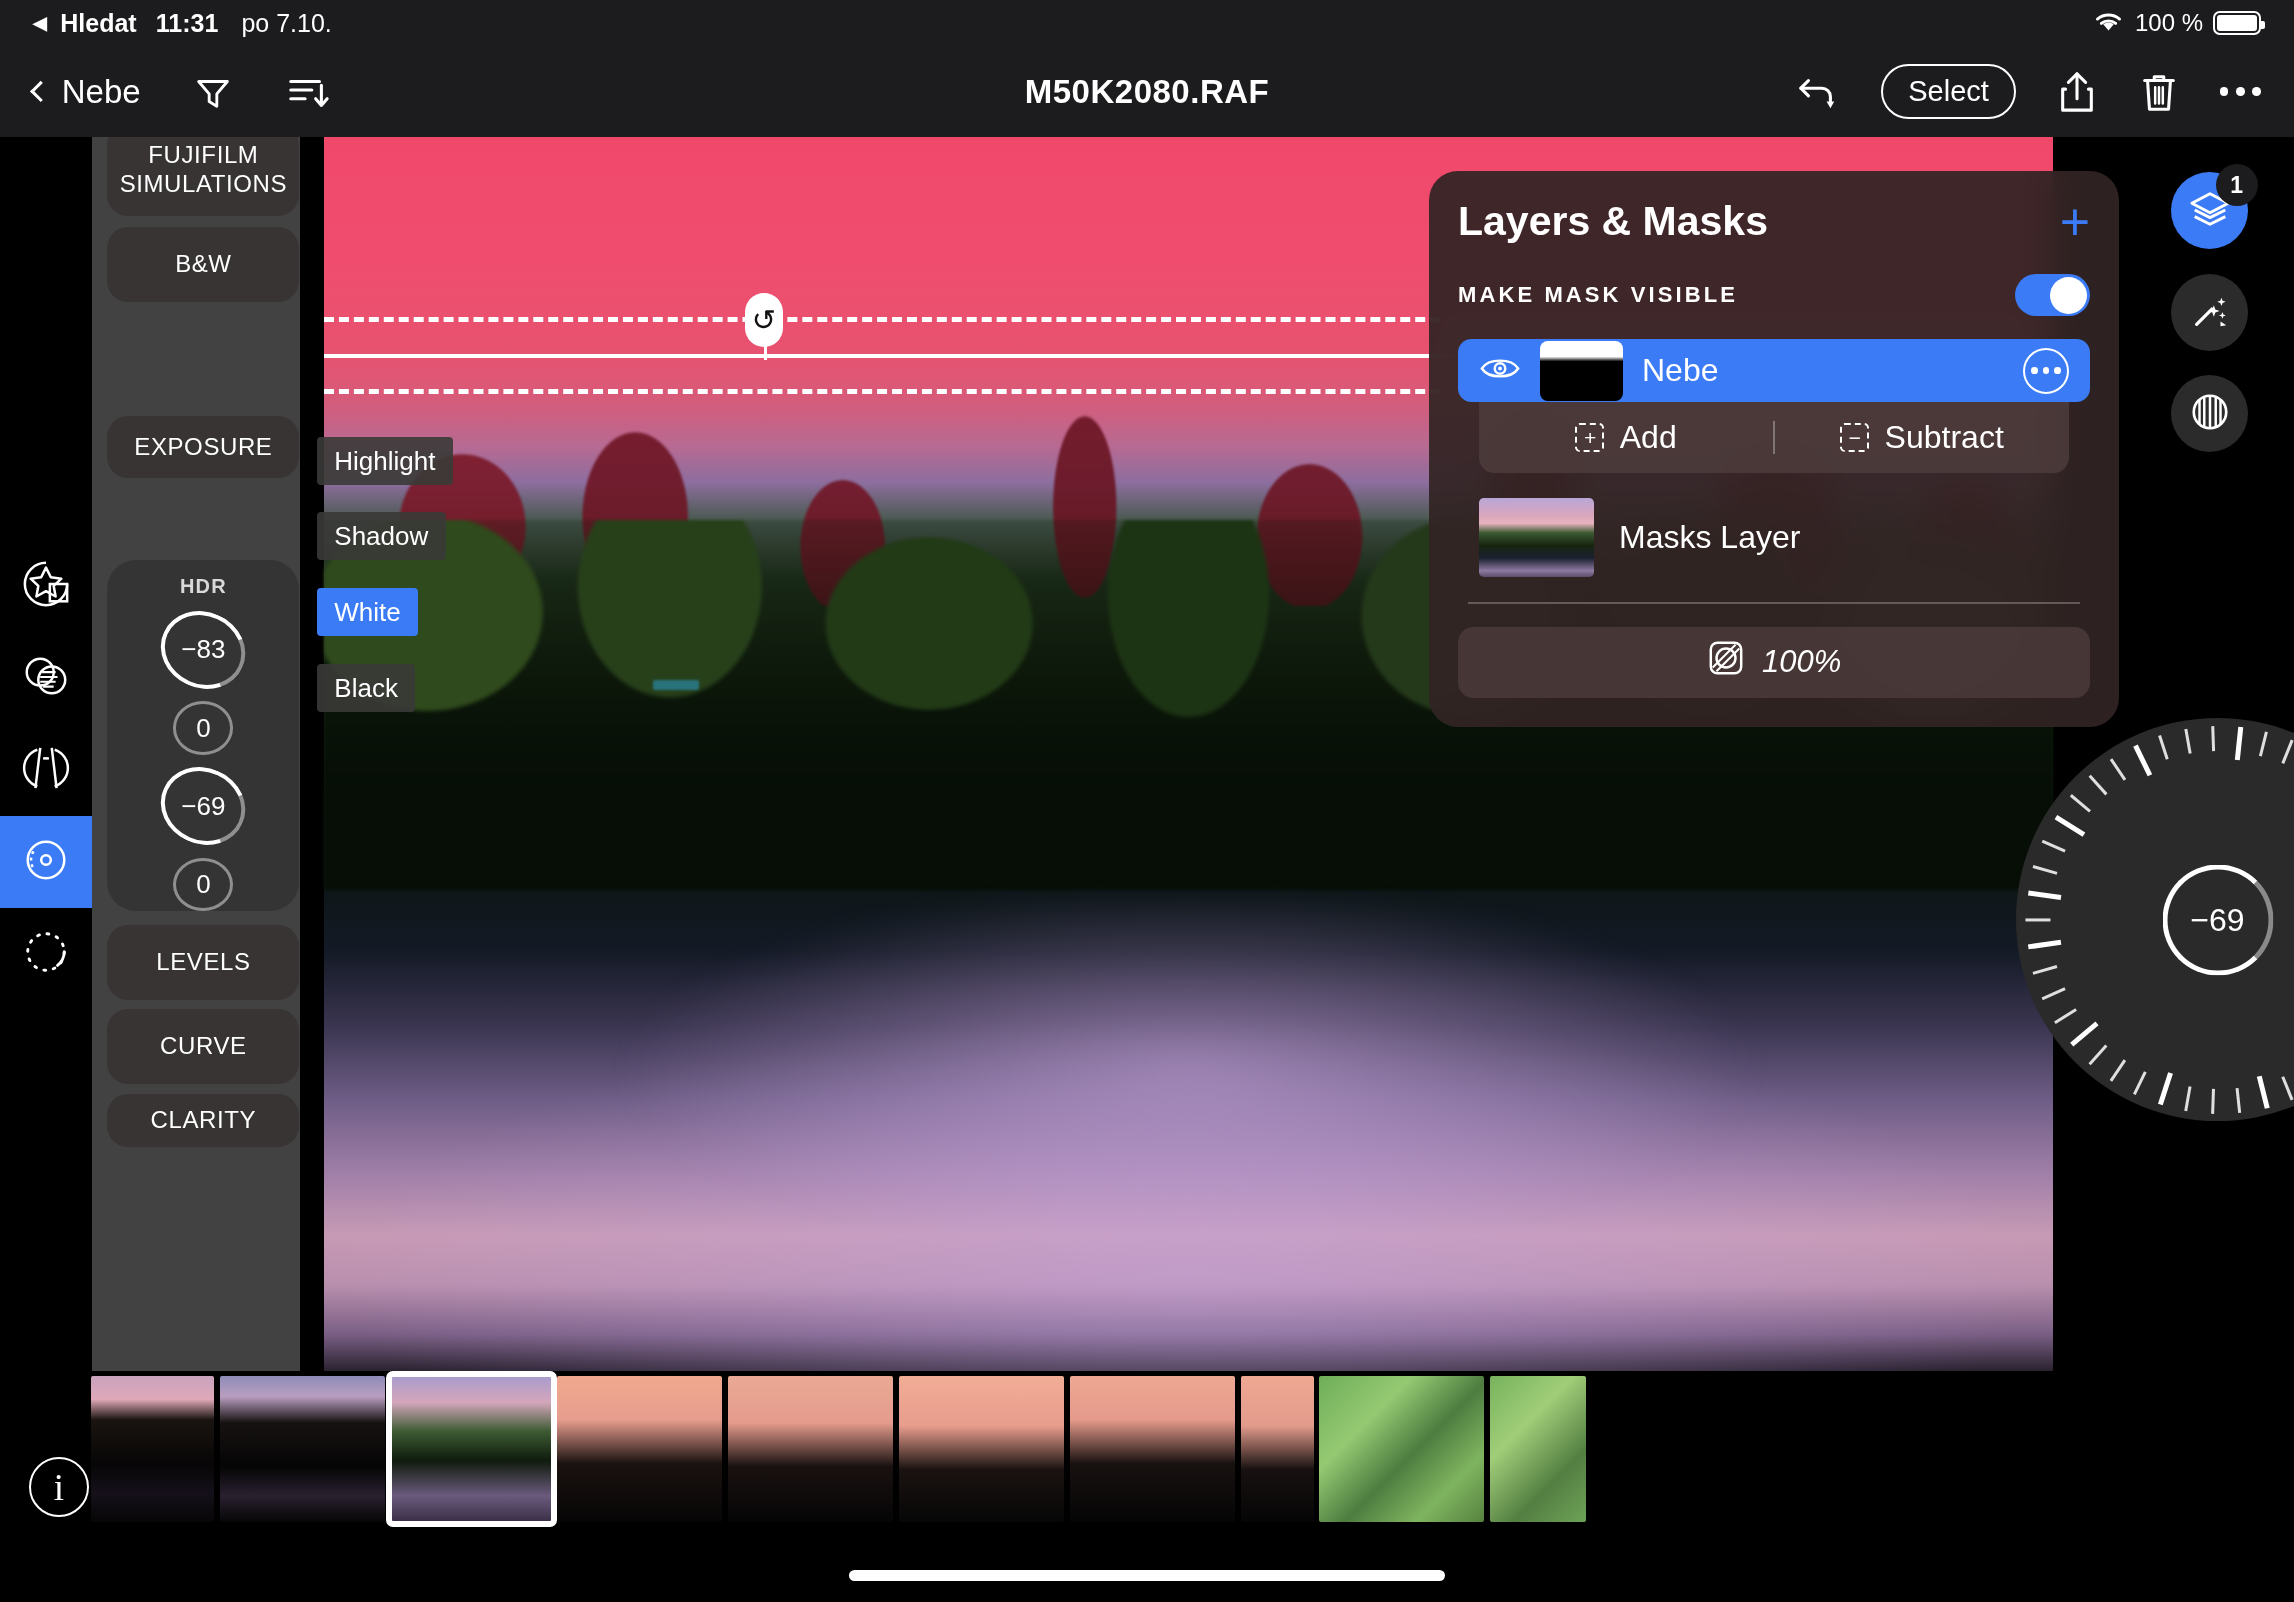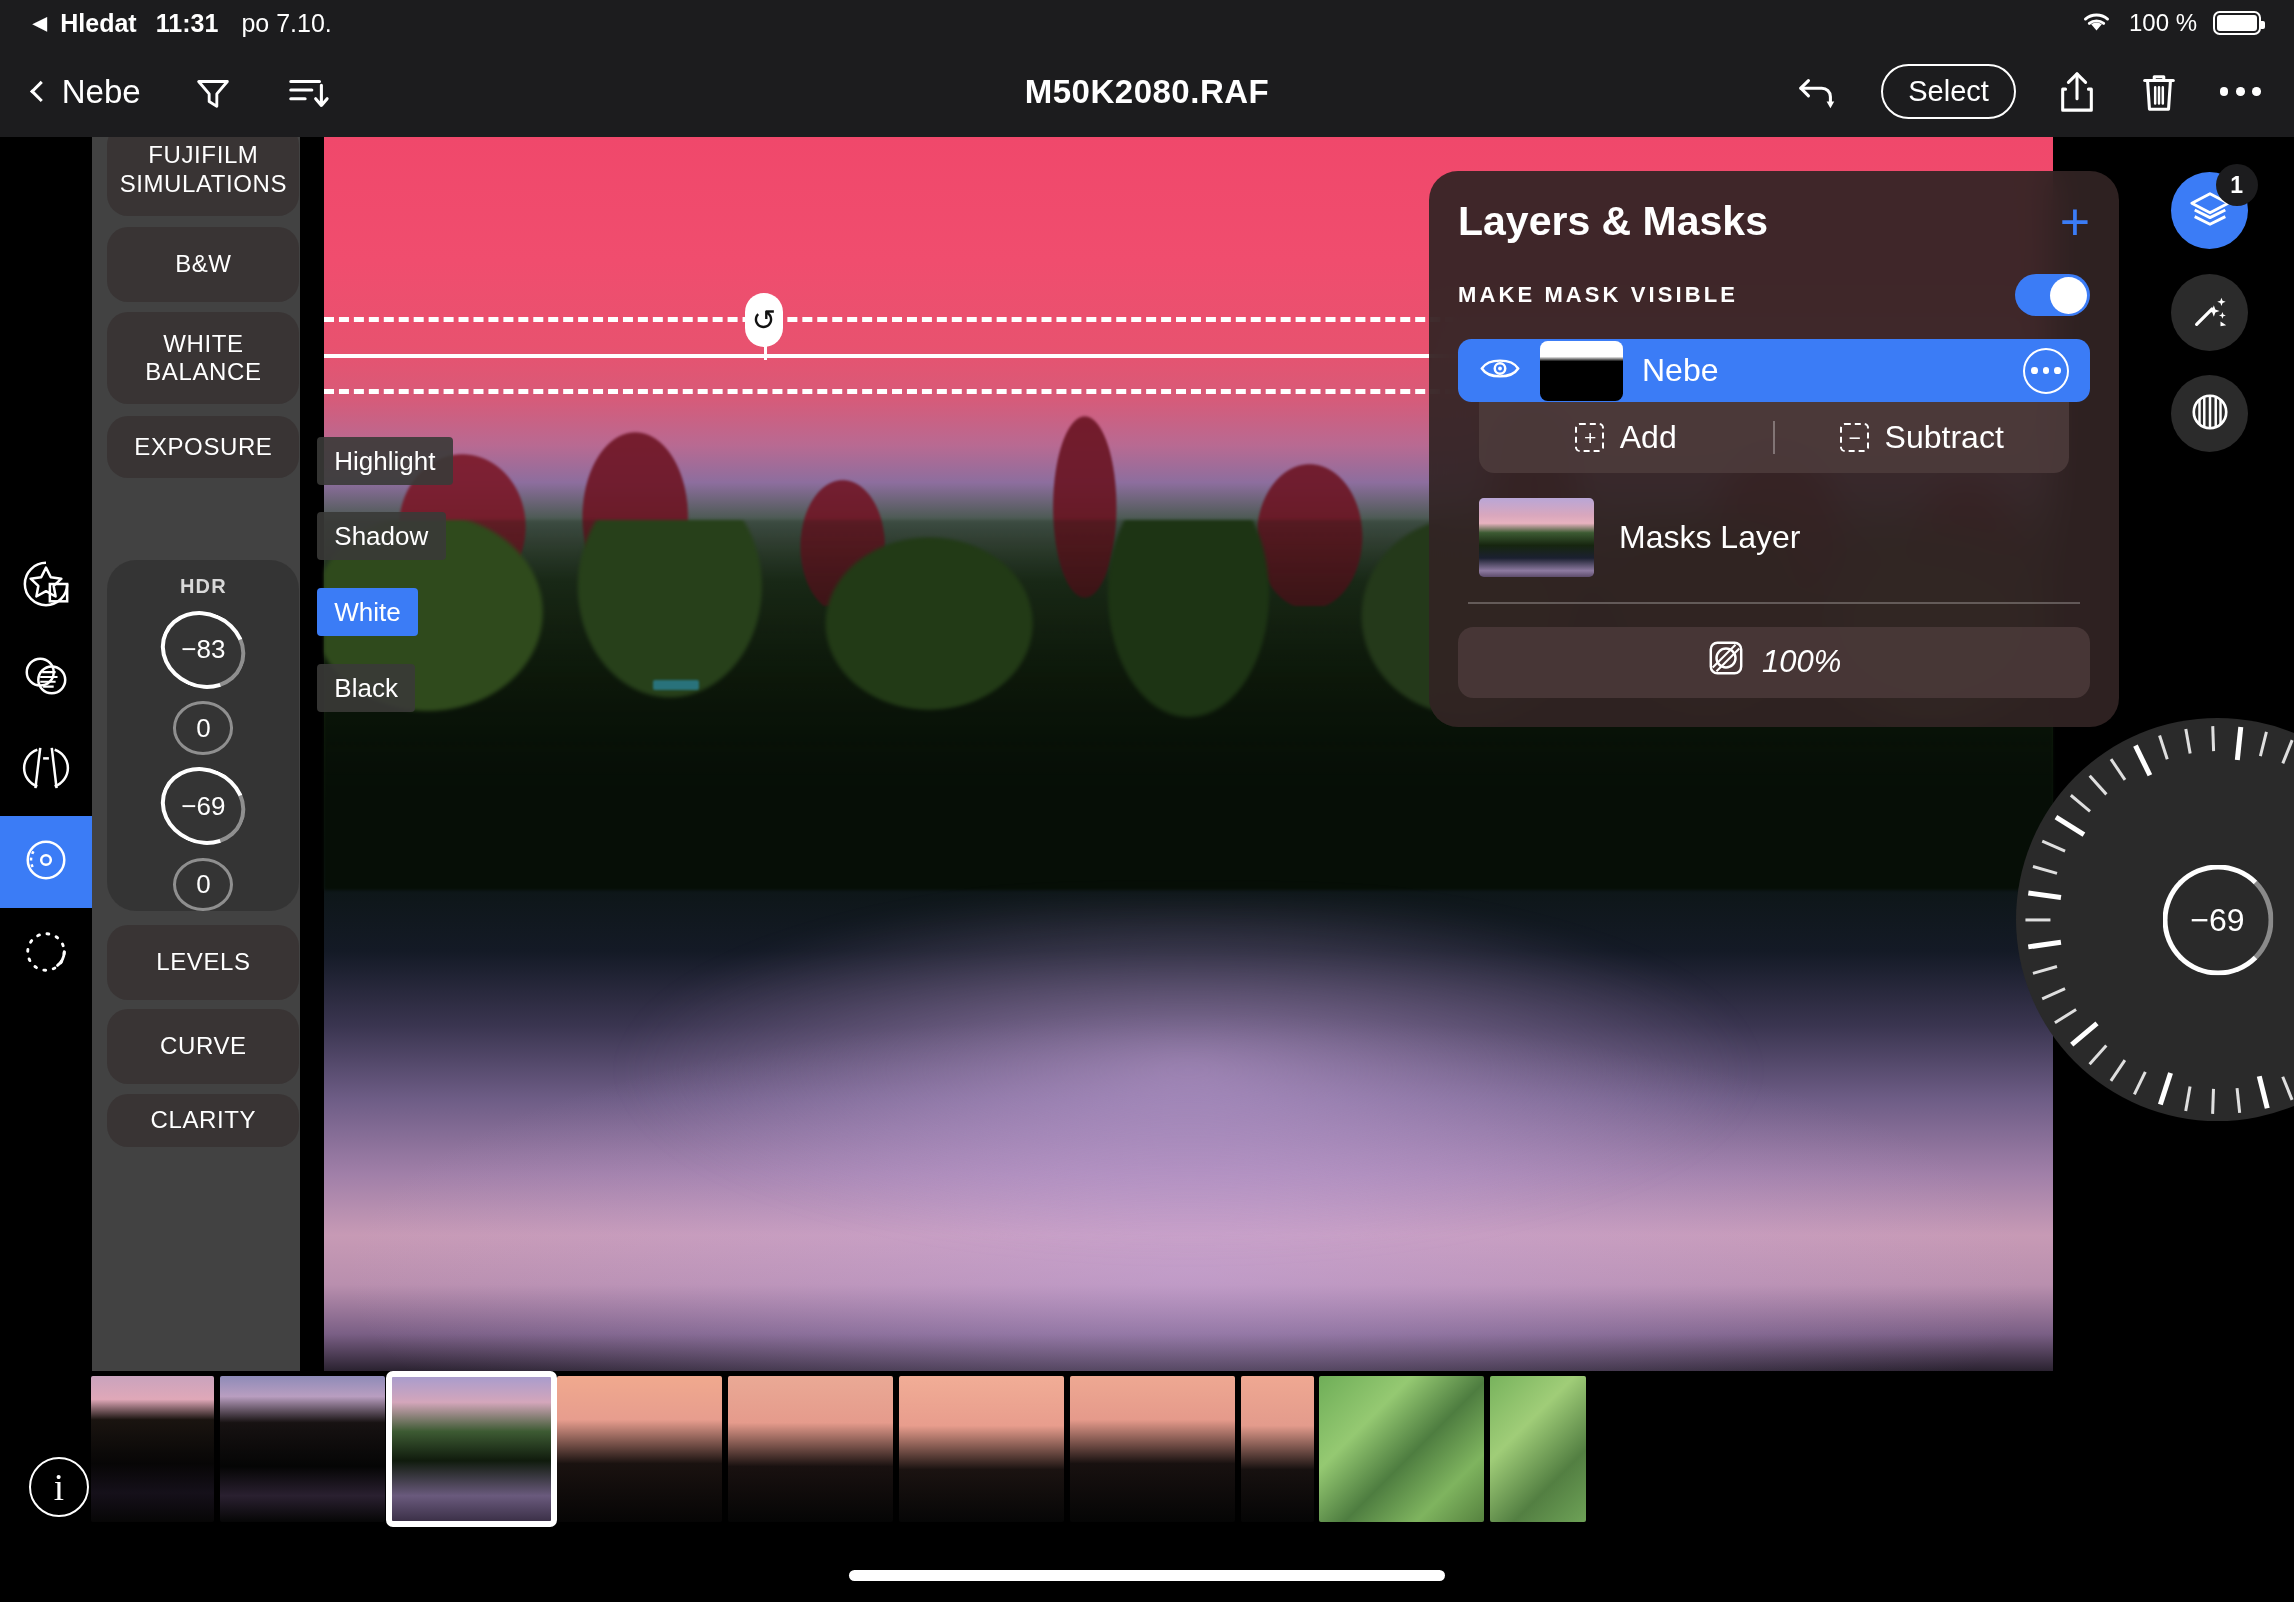--- a/index.html
+++ b/index.html
@@ -15,21 +15,21 @@
   .statusbar {
     position: absolute; left: 0; top: 0; width: 2294px; height: 46px;
     background: #1c1c1e; color: #fff;
     display: flex; align-items: center; justify-content: space-between;
     padding: 0 33px;
   }
   .sb-left { display: flex; align-items: center; gap: 13.4px; font-size: 25px; font-weight: 600; }
   .sb-left .back-tri { font-size: 18px; line-height: 1; }
   .sb-time { margin-left: 5.8px; }
   .sb-date { margin-left: 9.6px; font-weight: 500; }
-  .sb-right { display: flex; align-items: center; gap: 16px; font-size: 24px; font-weight: 500; }
+  .sb-right { display: flex; align-items: center; gap: 10px; font-size: 24px; font-weight: 500; }
   .battery {
     width: 48px; height: 24px; border: 2.4px solid #fff; border-radius: 6.7px;
     position: relative; padding: 2.4px;
   }
   .battery::after {
     content: ""; position: absolute; right: -5.8px; top: 7.7px;
     width: 3.8px; height: 8.6px; background: #fff; border-radius: 0 1.9px 1.9px 0;
   }
   .battery i { display: block; width: 100%; height: 100%; background: #fff; border-radius: 2.9px; }
 
@@ -449,21 +449,20 @@
             <circle cx="26" cy="26" r="19" fill="none" stroke="#fff" stroke-width="3" stroke-dasharray="2 8" stroke-linecap="round"></circle>
             <path d="M38 40 a19 19 0 0 0 7 -14" fill="none" stroke="#fff" stroke-width="3" stroke-linecap="round"></path>
           </svg>
       </span>
     </div>
   </div>
 
   <div class="tools">
     <div class="tool-btn" style="top:-13.4px;height:92px">FUJIFILM SIMULATIONS</div>
     <div class="tool-btn" style="top:90px;height:75px">B&amp;W</div>
-    <div class="tool-btn" style="top:175px;height:92px">WHITE BALANCE</div>
     <div class="tool-btn" style="top:279px;height:62px">EXPOSURE</div>
 
     <div class="hdr-panel">
       <div class="hdr-title">HDR</div>
       <div class="knob big">
         <i class="ring"></i>
           <span>−83</span>
       </div>
       <div class="knob small">
         <i class="ring"></i>

